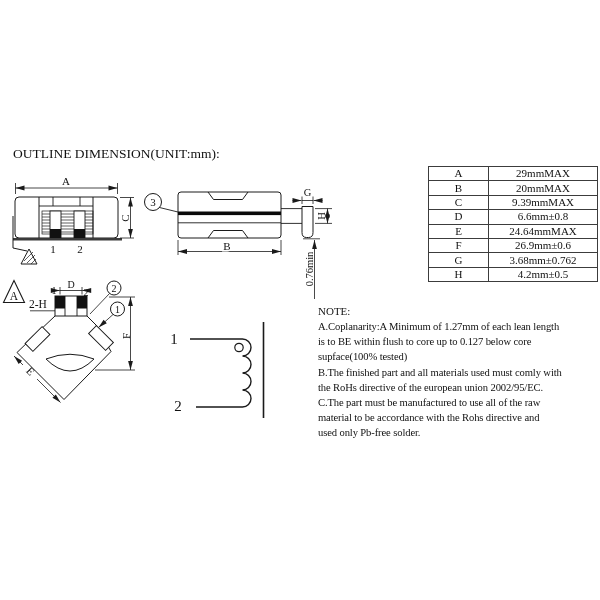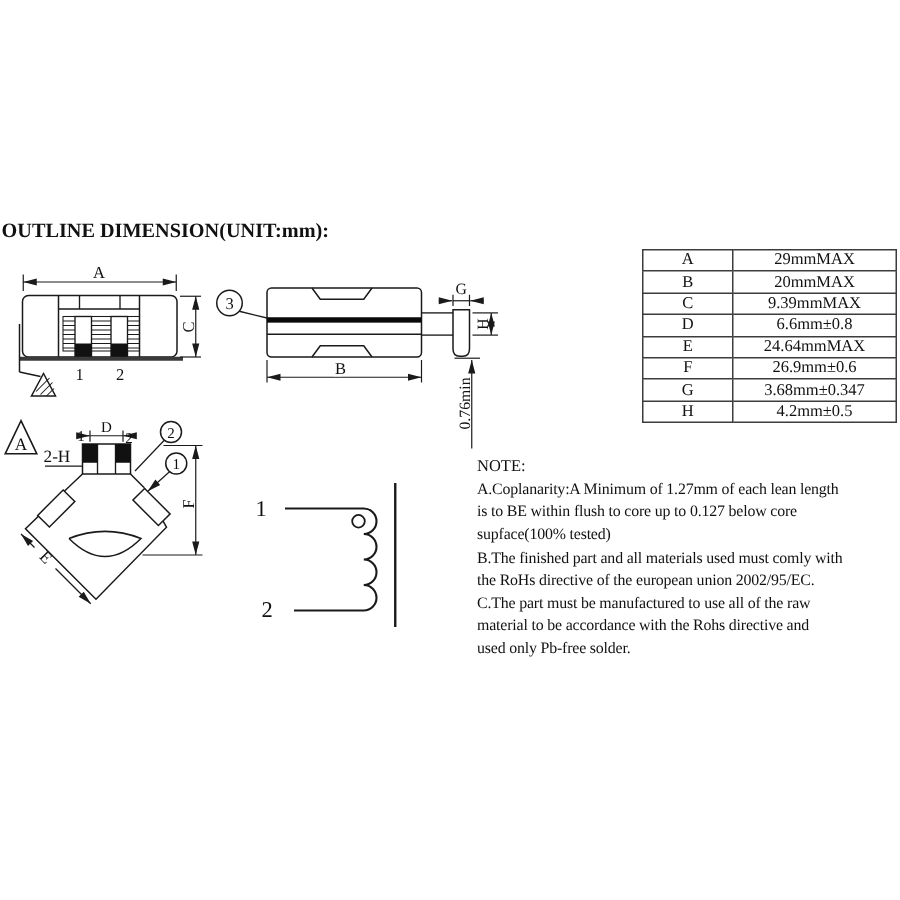--- a/index.html
+++ b/index.html
@@ -1,21 +1,21 @@
 <!DOCTYPE html>
 <html><head>
 <meta charset="utf-8">
 <style>
   html,body{margin:0;padding:0;}
   body{
     width:600px;height:600px;position:relative;background:#ffffff;
     font-family:"Liberation Serif", serif;color:#111;overflow:hidden;
   }
   .title{
-    position:absolute;left:1px;top:146px;font-size:13.5px;font-weight:700;
+    position:absolute;left:13px;top:146px;font-size:13.5px;font-weight:400;
     letter-spacing:0px;white-space:nowrap;
   }
   .dimtable{
     position:absolute;left:428px;top:166px;width:169px;border-collapse:collapse;
     table-layout:fixed;
   }
   .dimtable td{
     border:1px solid #3c3c3c;height:13.4px;padding:0;font-size:11px;
     text-align:center;line-height:1;vertical-align:middle;white-space:nowrap;
   }
@@ -55,21 +55,21 @@
   <tr>
     <td class="c1">E</td>
     <td class="c2">24.64mmMAX</td>
   </tr>
   <tr>
     <td class="c1">F</td>
     <td class="c2">26.9mm±0.6</td>
   </tr>
   <tr>
     <td class="c1">G</td>
-    <td class="c2">3.68mm±0.347</td>
+    <td class="c2">3.68mm±0.762</td>
   </tr>
   <tr>
     <td class="c1">H</td>
     <td class="c2">4.2mm±0.5</td>
   </tr>
 </tbody>
   </table>
 
 <div class="note">
   <div class="nh">NOTE:</div>

